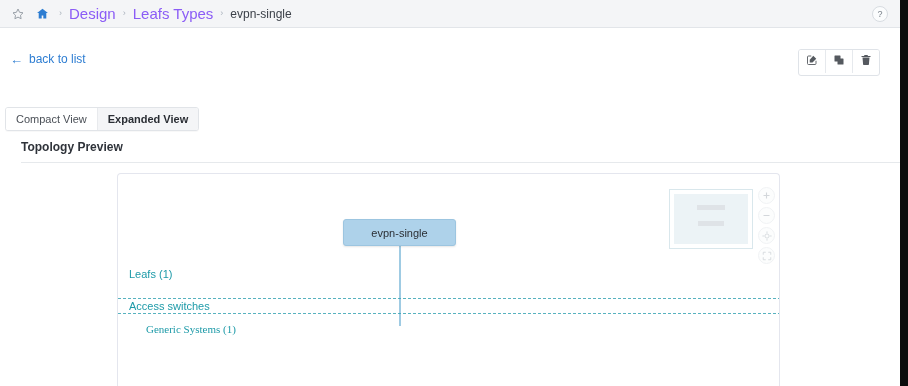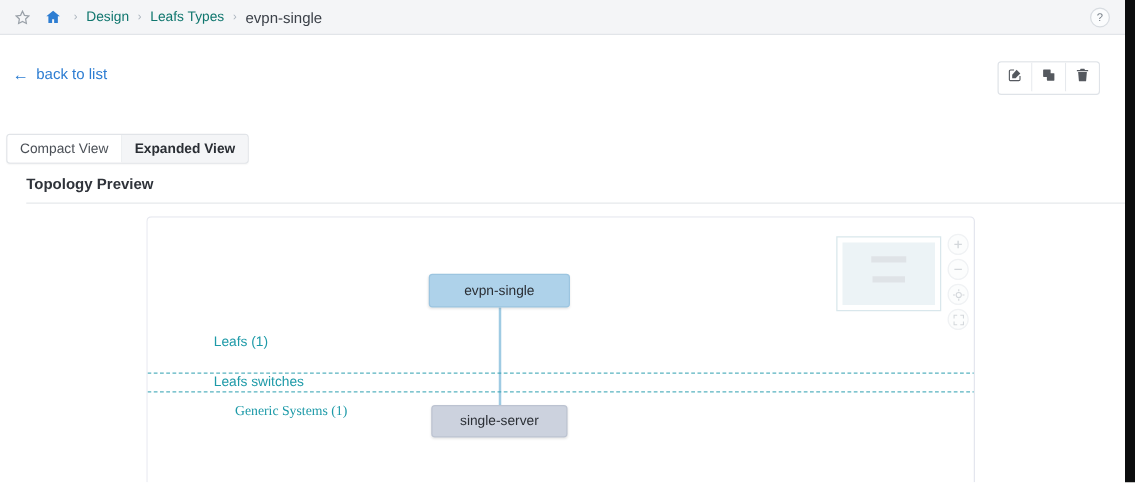--- a/index.html
+++ b/index.html
@@ -61,22 +61,22 @@
     margin-right: 2px;
     cursor: pointer;
   }
   .crumb-sep {
     color: #aab3bd;
     font-size: 9px;
     padding: 0 7px;
     line-height: 1;
   }
   .crumb-link {
-    color: #0f766e;
-    font-size: 11px;
+    color: #8b5cf6;
+    font-size: 15px;
     cursor: pointer;
     white-space: nowrap;
   }
   .crumb-current {
     color: #3c4149;
     font-size: 12px;
     white-space: nowrap;
   }
   .help-btn {
     position: absolute;
@@ -206,21 +206,20 @@
     opacity: 0.85;
   }
   .lane-line.l1 { top: 124px; }
   .lane-line.l2 { top: 139px; }
 
   .lane-label {
     position: absolute;
     color: #1d9aa8;
     font-size: 11px;
     white-space: nowrap;
-    margin-left: 42px;
   }
   .lane-label.leafs   { left: 11px; top: 94px; }
   .lane-label.access  { left: 11px; top: 126px; }
   .lane-label.generic { left: 28px; top: 149px; font-family: Liberation Serif, serif; }
 
   
   .connector {
     position: absolute;
     left: 281px;
     top: 72px;
@@ -380,25 +379,24 @@
 </div>
 
 <div class="canvas">
 
   <div class="connector"></div>
 
   <div class="lane-line l1"></div>
   <div class="lane-line l2"></div>
 
   <div class="lane-label leafs">Leafs (1)</div>
-  <div class="lane-label access">Leafs switches</div>
+  <div class="lane-label access">Access switches</div>
   <div class="lane-label generic">Generic Systems (1)</div>
 
   <div class="node node-leaf">evpn-single</div>
-  <div class="node node-server">single-server</div>
 
   <div class="minimap">
     <div class="minimap-inner">
       <div class="mini-bar b1"></div>
       <div class="mini-bar b2"></div>
     </div>
   </div>
 
   <div class="zoom-ctrls">
     <div class="zoom-btn">

